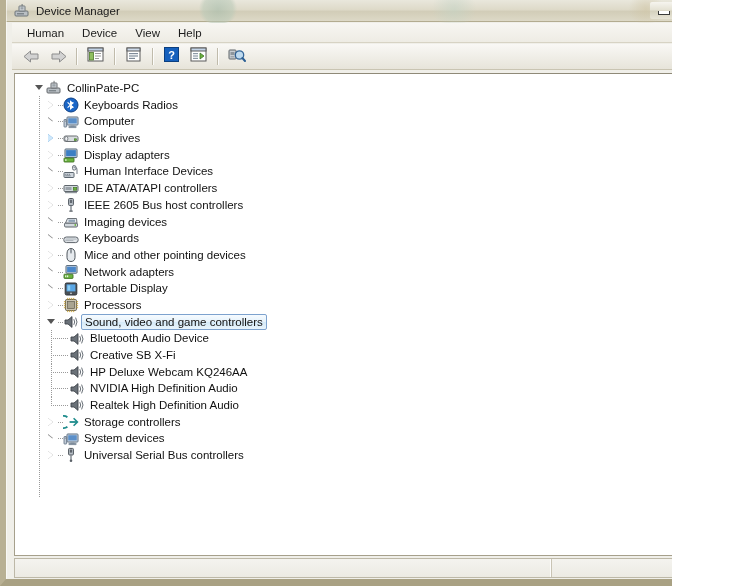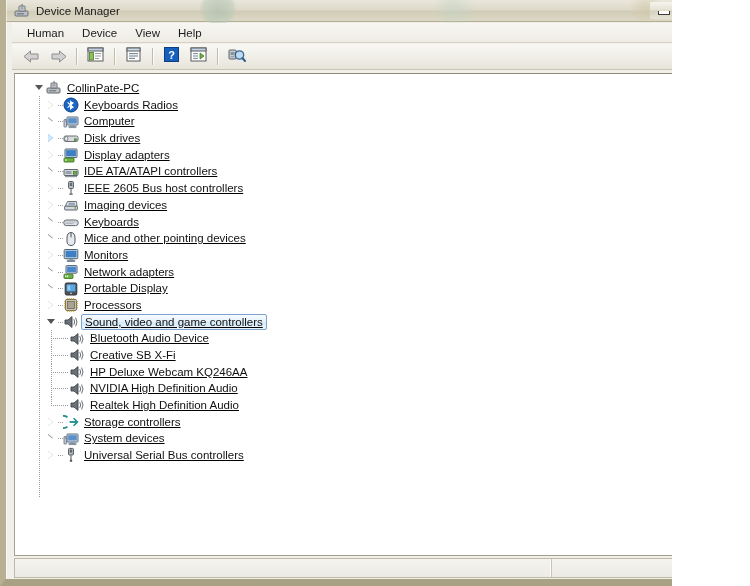--- a/index.html
+++ b/index.html
@@ -198,21 +198,20 @@
   .content {
     position: absolute;
     left: 8px; top: 73px;
     width: 732px;
     height: 483px;
     background: #ffffff;
     border: 1px solid #a6a08c;
     border-top-color: #8f8a78;
     box-sizing: border-box;
     overflow: hidden;
-    text-decoration: underline;
   }
   .tree {
     position: relative;
     padding: 6px 0 0 0;
     font-size: 11.5px;
     color: #111;
   }
   .row {
     position: relative;
     height: 16.7px;
@@ -553,20 +552,40 @@
             <span class="lbl">Display adapters</span>
           </div>
           <div class="row">
             <span style="flex: 0 0 30px; width: 30px; height: 16.7px;"></span>
             <span class="exp collapsed"></span>
             <span class="dots" style="flex: 0 0 5px; width: 5px;">
               <i class="hline" style="left: 0px; width: 5px;"></i>
             </span>
             <span class="ico">
               <svg width="16" height="16" viewBox="0 0 16 16">
+                <rect x="1" y="8.5" width="10" height="5" rx="0.8" fill="#cfd6dd" stroke="#5c666f" stroke-width="1"></rect>
+                <rect x="2.2" y="9.8" width="1.2" height="1.1" fill="#7d868f"></rect>
+                <rect x="4" y="9.8" width="1.2" height="1.1" fill="#7d868f"></rect>
+                <rect x="5.8" y="9.8" width="1.2" height="1.1" fill="#7d868f"></rect>
+                <rect x="2.2" y="11.3" width="5.5" height="1" fill="#7d868f"></rect>
+                <path d="M11 3 q3 0 3 3 l0 4" fill="none" stroke="#8a9099" stroke-width="1.2"></path>
+                <rect x="9.5" y="1.5" width="3.4" height="4.6" rx="1.6" fill="#e4e8ec" stroke="#5c666f" stroke-width="0.9"></rect>
+                <rect x="10.6" y="2.5" width="1.2" height="1.6" fill="#8a9099"></rect>
+              </svg>
+            </span>
+            <span class="lbl">Human Interface Devices</span>
+          </div>
+          <div class="row">
+            <span style="flex: 0 0 30px; width: 30px; height: 16.7px;"></span>
+            <span class="exp collapsed"></span>
+            <span class="dots" style="flex: 0 0 5px; width: 5px;">
+              <i class="hline" style="left: 0px; width: 5px;"></i>
+            </span>
+            <span class="ico">
+              <svg width="16" height="16" viewBox="0 0 16 16">
                 <rect x="1" y="5.5" width="14" height="6" rx="1" fill="#d2d8dd" stroke="#5f666c" stroke-width="1"></rect>
                 <rect x="2.5" y="7" width="6" height="3" fill="#9aa2a9"></rect>
                 <rect x="10.4" y="7.6" width="3.3" height="2.6" fill="#6cb33f" stroke="#3f7424" stroke-width="0.7"></rect>
                 <rect x="2" y="12" width="12" height="1.2" fill="#8e959b"></rect>
               </svg>
             </span>
             <span class="lbl">IDE ATA/ATAPI controllers</span>
           </div>
           <div class="row">
             <span style="flex: 0 0 30px; width: 30px; height: 16.7px;"></span>
@@ -622,36 +641,20 @@
               <i class="hline" style="left: 0px; width: 5px;"></i>
             </span>
             <span class="ico">
               <svg width="16" height="16" viewBox="0 0 16 16">
                 <path d="M8 1.5 C10.8 1.5 12 3.8 12 7 L12 10.5 C12 13 10.3 14.5 8 14.5 C5.7 14.5 4 13 4 10.5 L4 7 C4 3.8 5.2 1.5 8 1.5 Z" fill="#e6eaee" stroke="#4e555c" stroke-width="1"></path>
                 <line x1="8" y1="2" x2="8" y2="6.4" stroke="#4e555c" stroke-width="0.9"></line>
                 <rect x="7.2" y="3" width="1.7" height="2.6" rx="0.8" fill="#8e959c"></rect>
               </svg>
             </span>
             <span class="lbl">Mice and other pointing devices</span>
-          </div>
-          <div class="row">
-            <span style="flex: 0 0 30px; width: 30px; height: 16.7px;"></span>
-            <span class="exp collapsed"></span>
-            <span class="dots" style="flex: 0 0 5px; width: 5px;">
-              <i class="hline" style="left: 0px; width: 5px;"></i>
-            </span>
-            <span class="ico">
-              <svg width="16" height="16" viewBox="0 0 16 16">
-                <rect x="1.2" y="2.5" width="13.6" height="9.2" rx="0.9" fill="#d5dee8" stroke="#4f6274" stroke-width="1"></rect>
-                <rect x="2.5" y="3.7" width="11" height="6.6" fill="#3d7fc4"></rect>
-                <rect x="6" y="11.9" width="4" height="1.5" fill="#9aa6b2"></rect>
-                <rect x="4" y="13.3" width="8" height="1.2" rx="0.4" fill="#aeb8c2" stroke="#4f6274" stroke-width="0.7"></rect>
-              </svg>
-            </span>
-            <span class="lbl">Monitors</span>
           </div>
           <div class="row">
             <span style="flex: 0 0 30px; width: 30px; height: 16.7px;"></span>
             <span class="exp collapsed"></span>
             <span class="dots" style="flex: 0 0 5px; width: 5px;">
               <i class="hline" style="left: 0px; width: 5px;"></i>
             </span>
             <span class="ico">
               <svg width="16" height="16" viewBox="0 0 16 16">
                 <rect x="3" y="1.6" width="11" height="7.6" rx="0.8" fill="#d5dee8" stroke="#4f6274" stroke-width="1"></rect>

